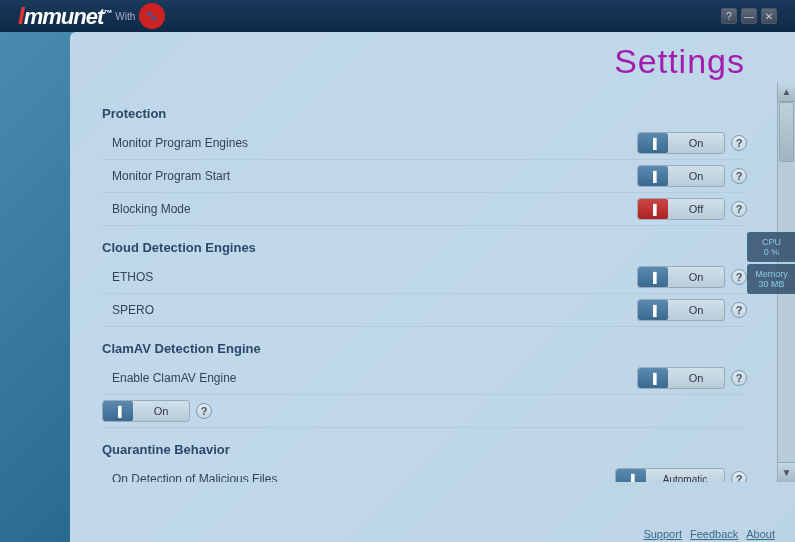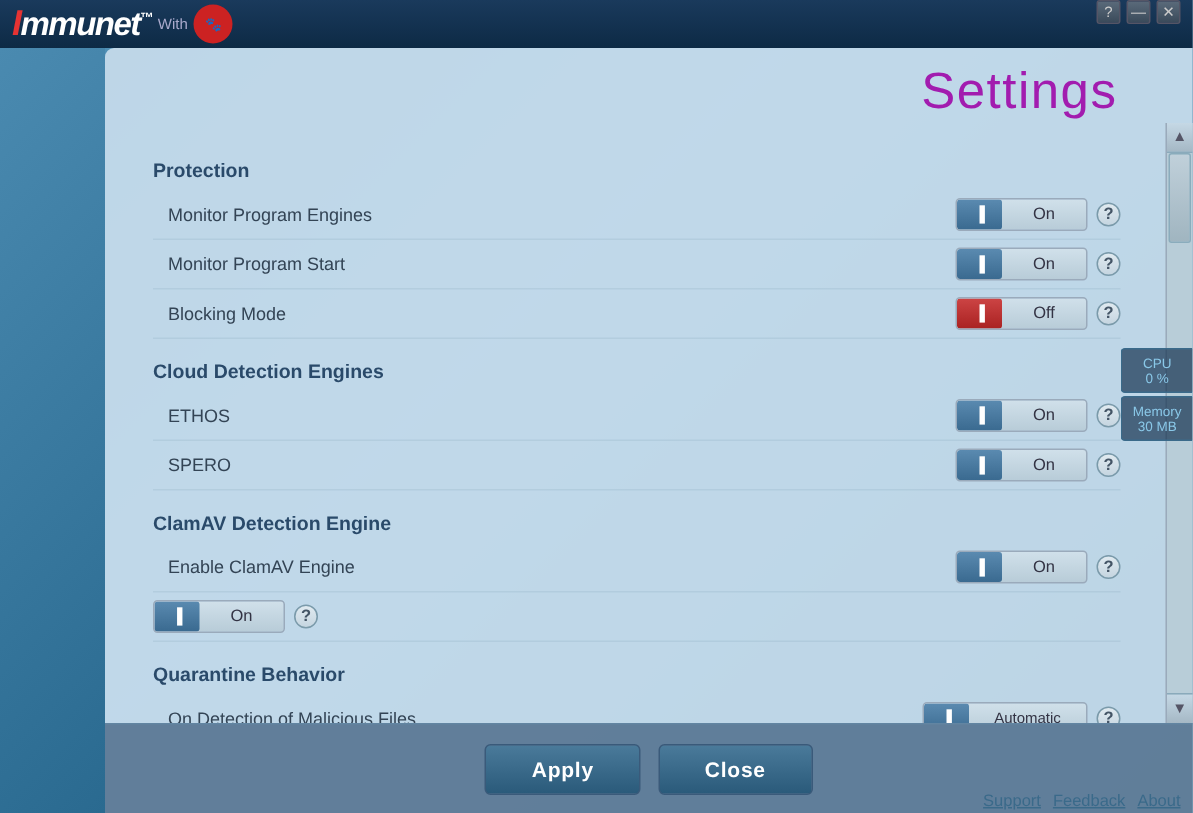--- a/index.html
+++ b/index.html
@@ -12,22 +12,23 @@
       position: relative;
     }
 
     
     .title-bar {
       position: absolute;
       top: 0; left: 0; right: 0;
       height: 32px;
       background: linear-gradient(180deg, #1a3a5c 0%, #0d2a45 100%);
       display: flex;
+      align-items: center;
       justify-content: space-between;
-      padding: 0 8px;
+      padding: 0 18px;
       z-index: 10;
       gap: 26px;
     }
     .title-bar-logo {
       display: flex;
       align-items: center;
     }
     .logo-text {
       font-size: 22px;
       font-weight: bold;
@@ -286,21 +287,21 @@
       font-size: 14px;
       font-weight: bold;
       cursor: pointer;
       letter-spacing: 0.5px;
     }
 
     
     .footer-links {
       position: absolute;
       bottom: 2px;
-      right: 8px;
+      right: 20px;
       font-size: 11px;
       color: #5a8aaa;
       display: flex;
       gap: 8px;
     }
     .footer-link {
       cursor: pointer;
       text-decoration: underline;
       color: #3a6a8a;
     }
@@ -463,24 +464,20 @@
     </div>
 
     <div class="scrollbar-area">
       <div class="scrollbar-up">▲</div>
       <div class="scrollbar-thumb"></div>
       <div class="scrollbar-down">▼</div>
     </div>
 
   </div>
 
-  <div class="bottom-area">
-    <button class="action-btn">Apply</button>
-    <button class="action-btn">Close</button>
-  </div>
 
   <div class="right-widgets">
     <div class="widget">
       <div>CPU</div>
       <div>0 %</div>
     </div>
     <div class="widget">
       <div>Memory</div>
       <div>30 MB</div>
     </div>

